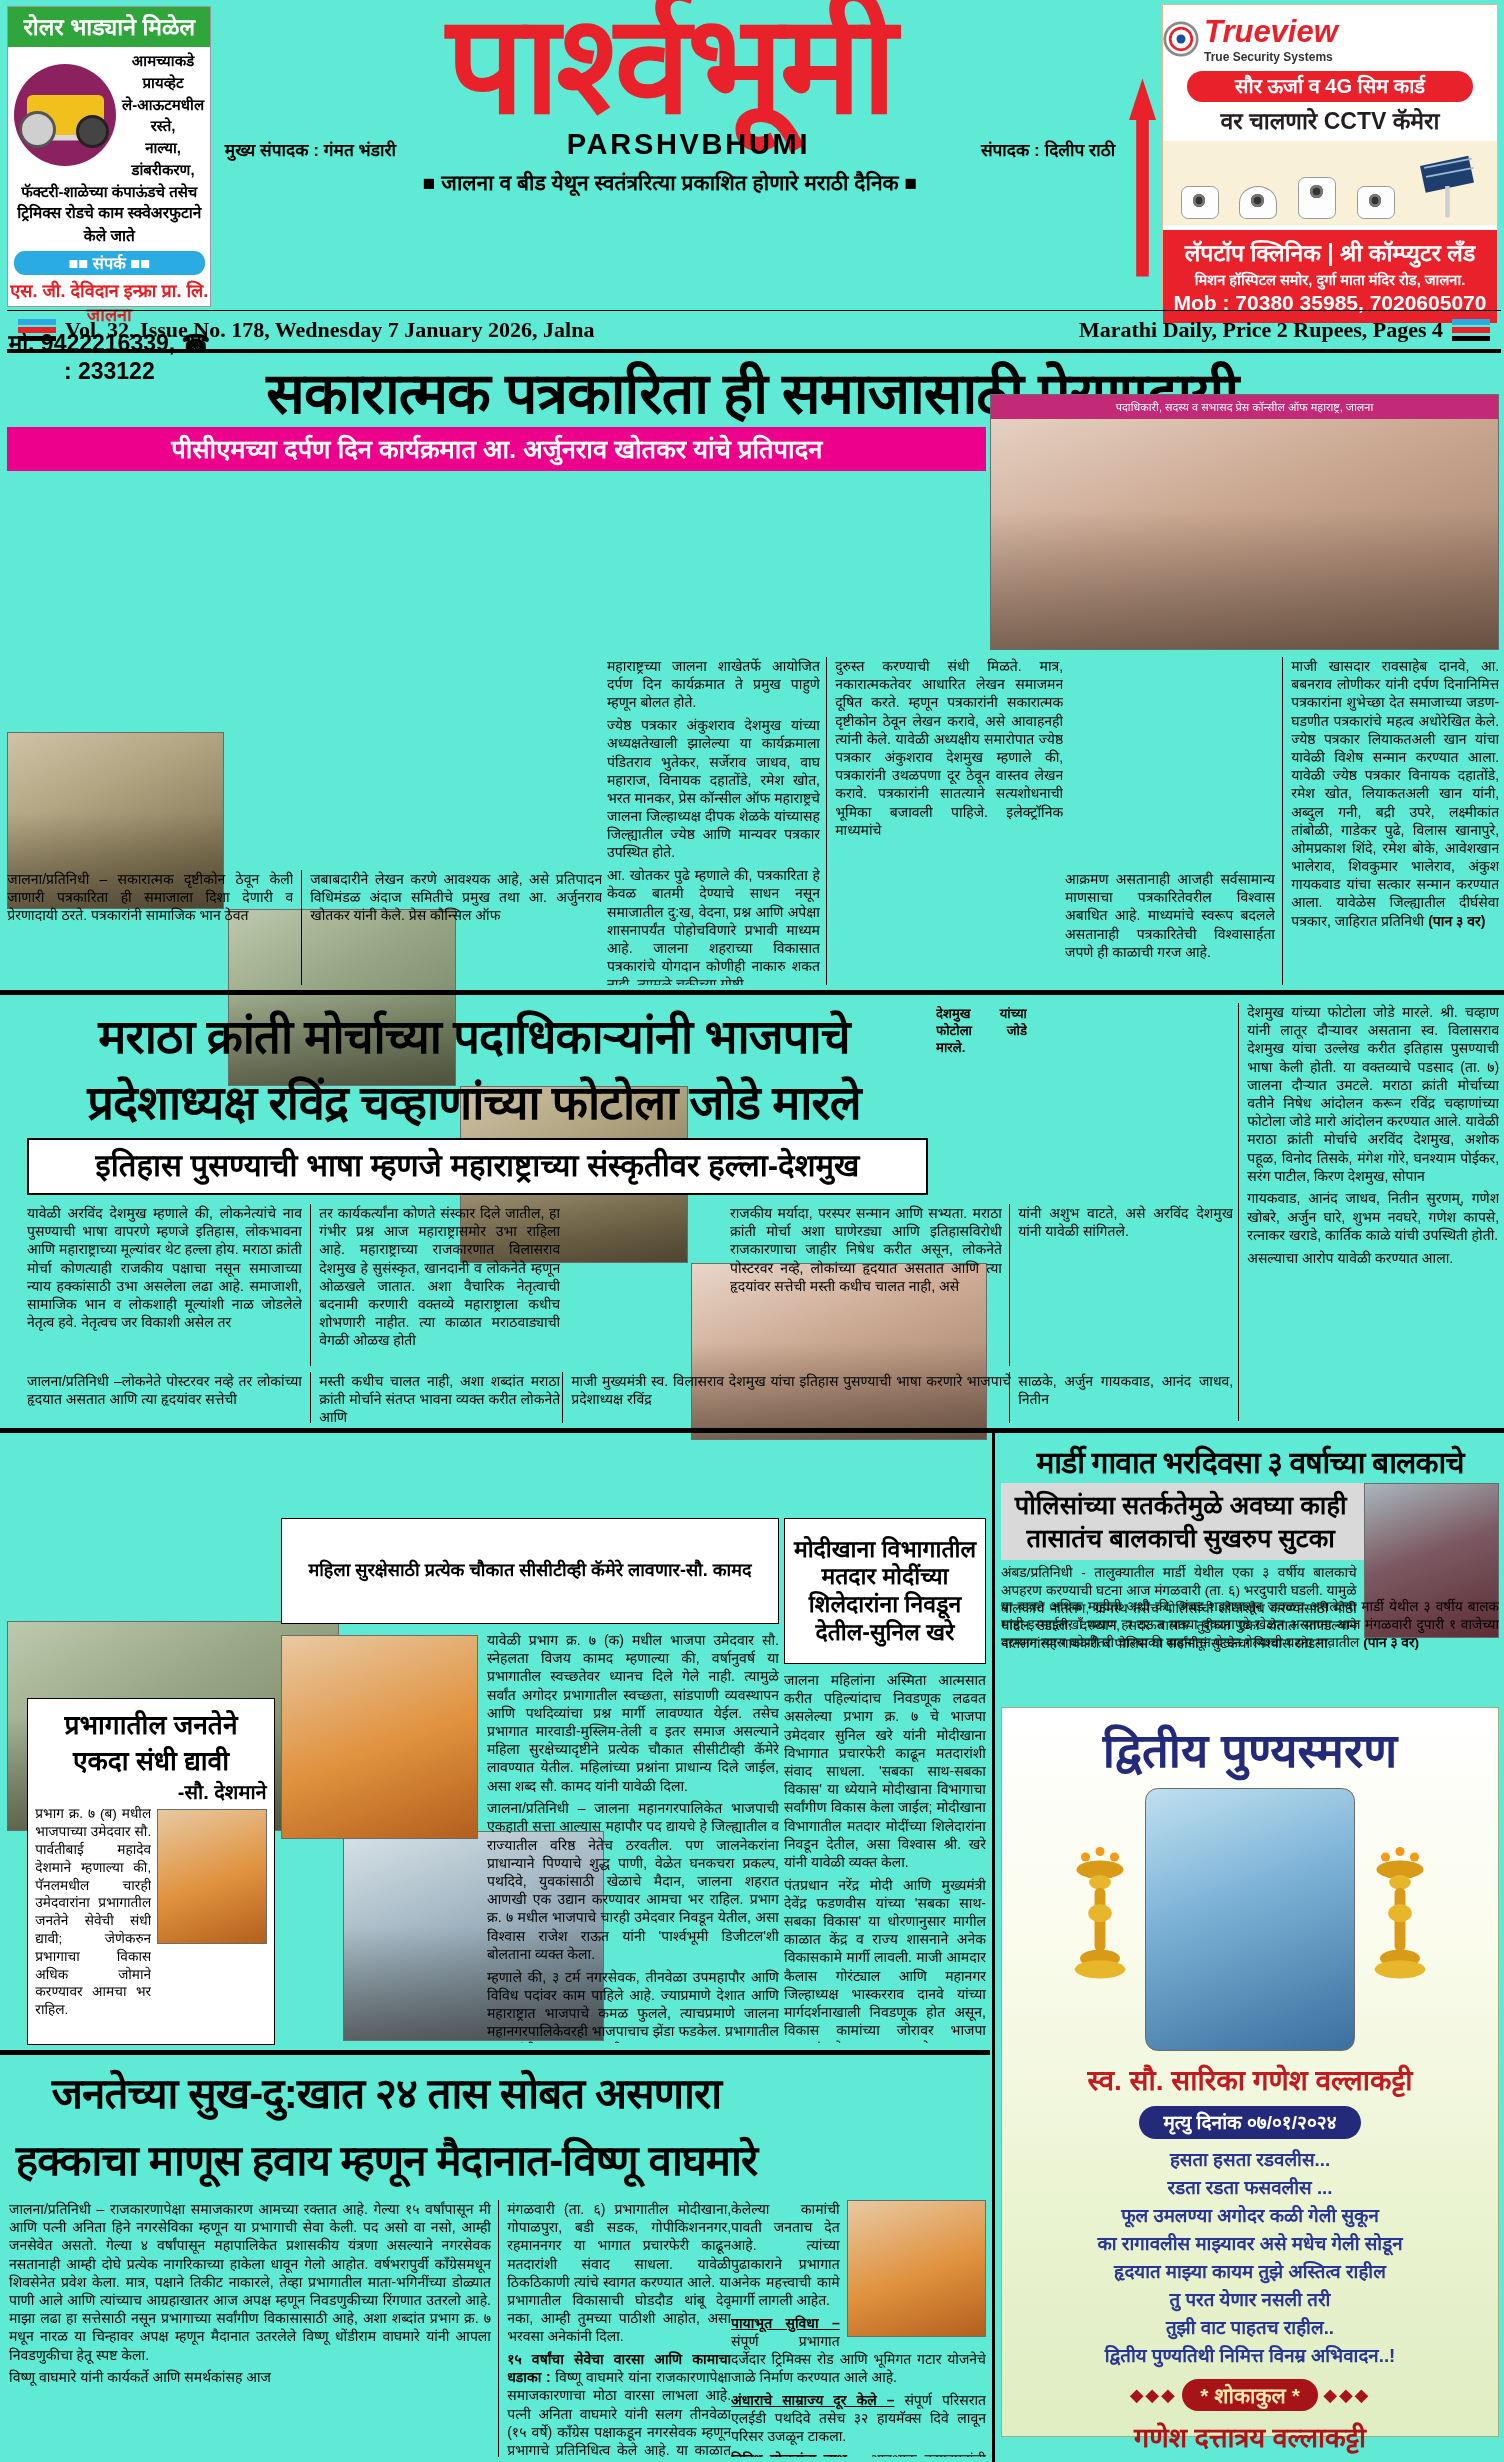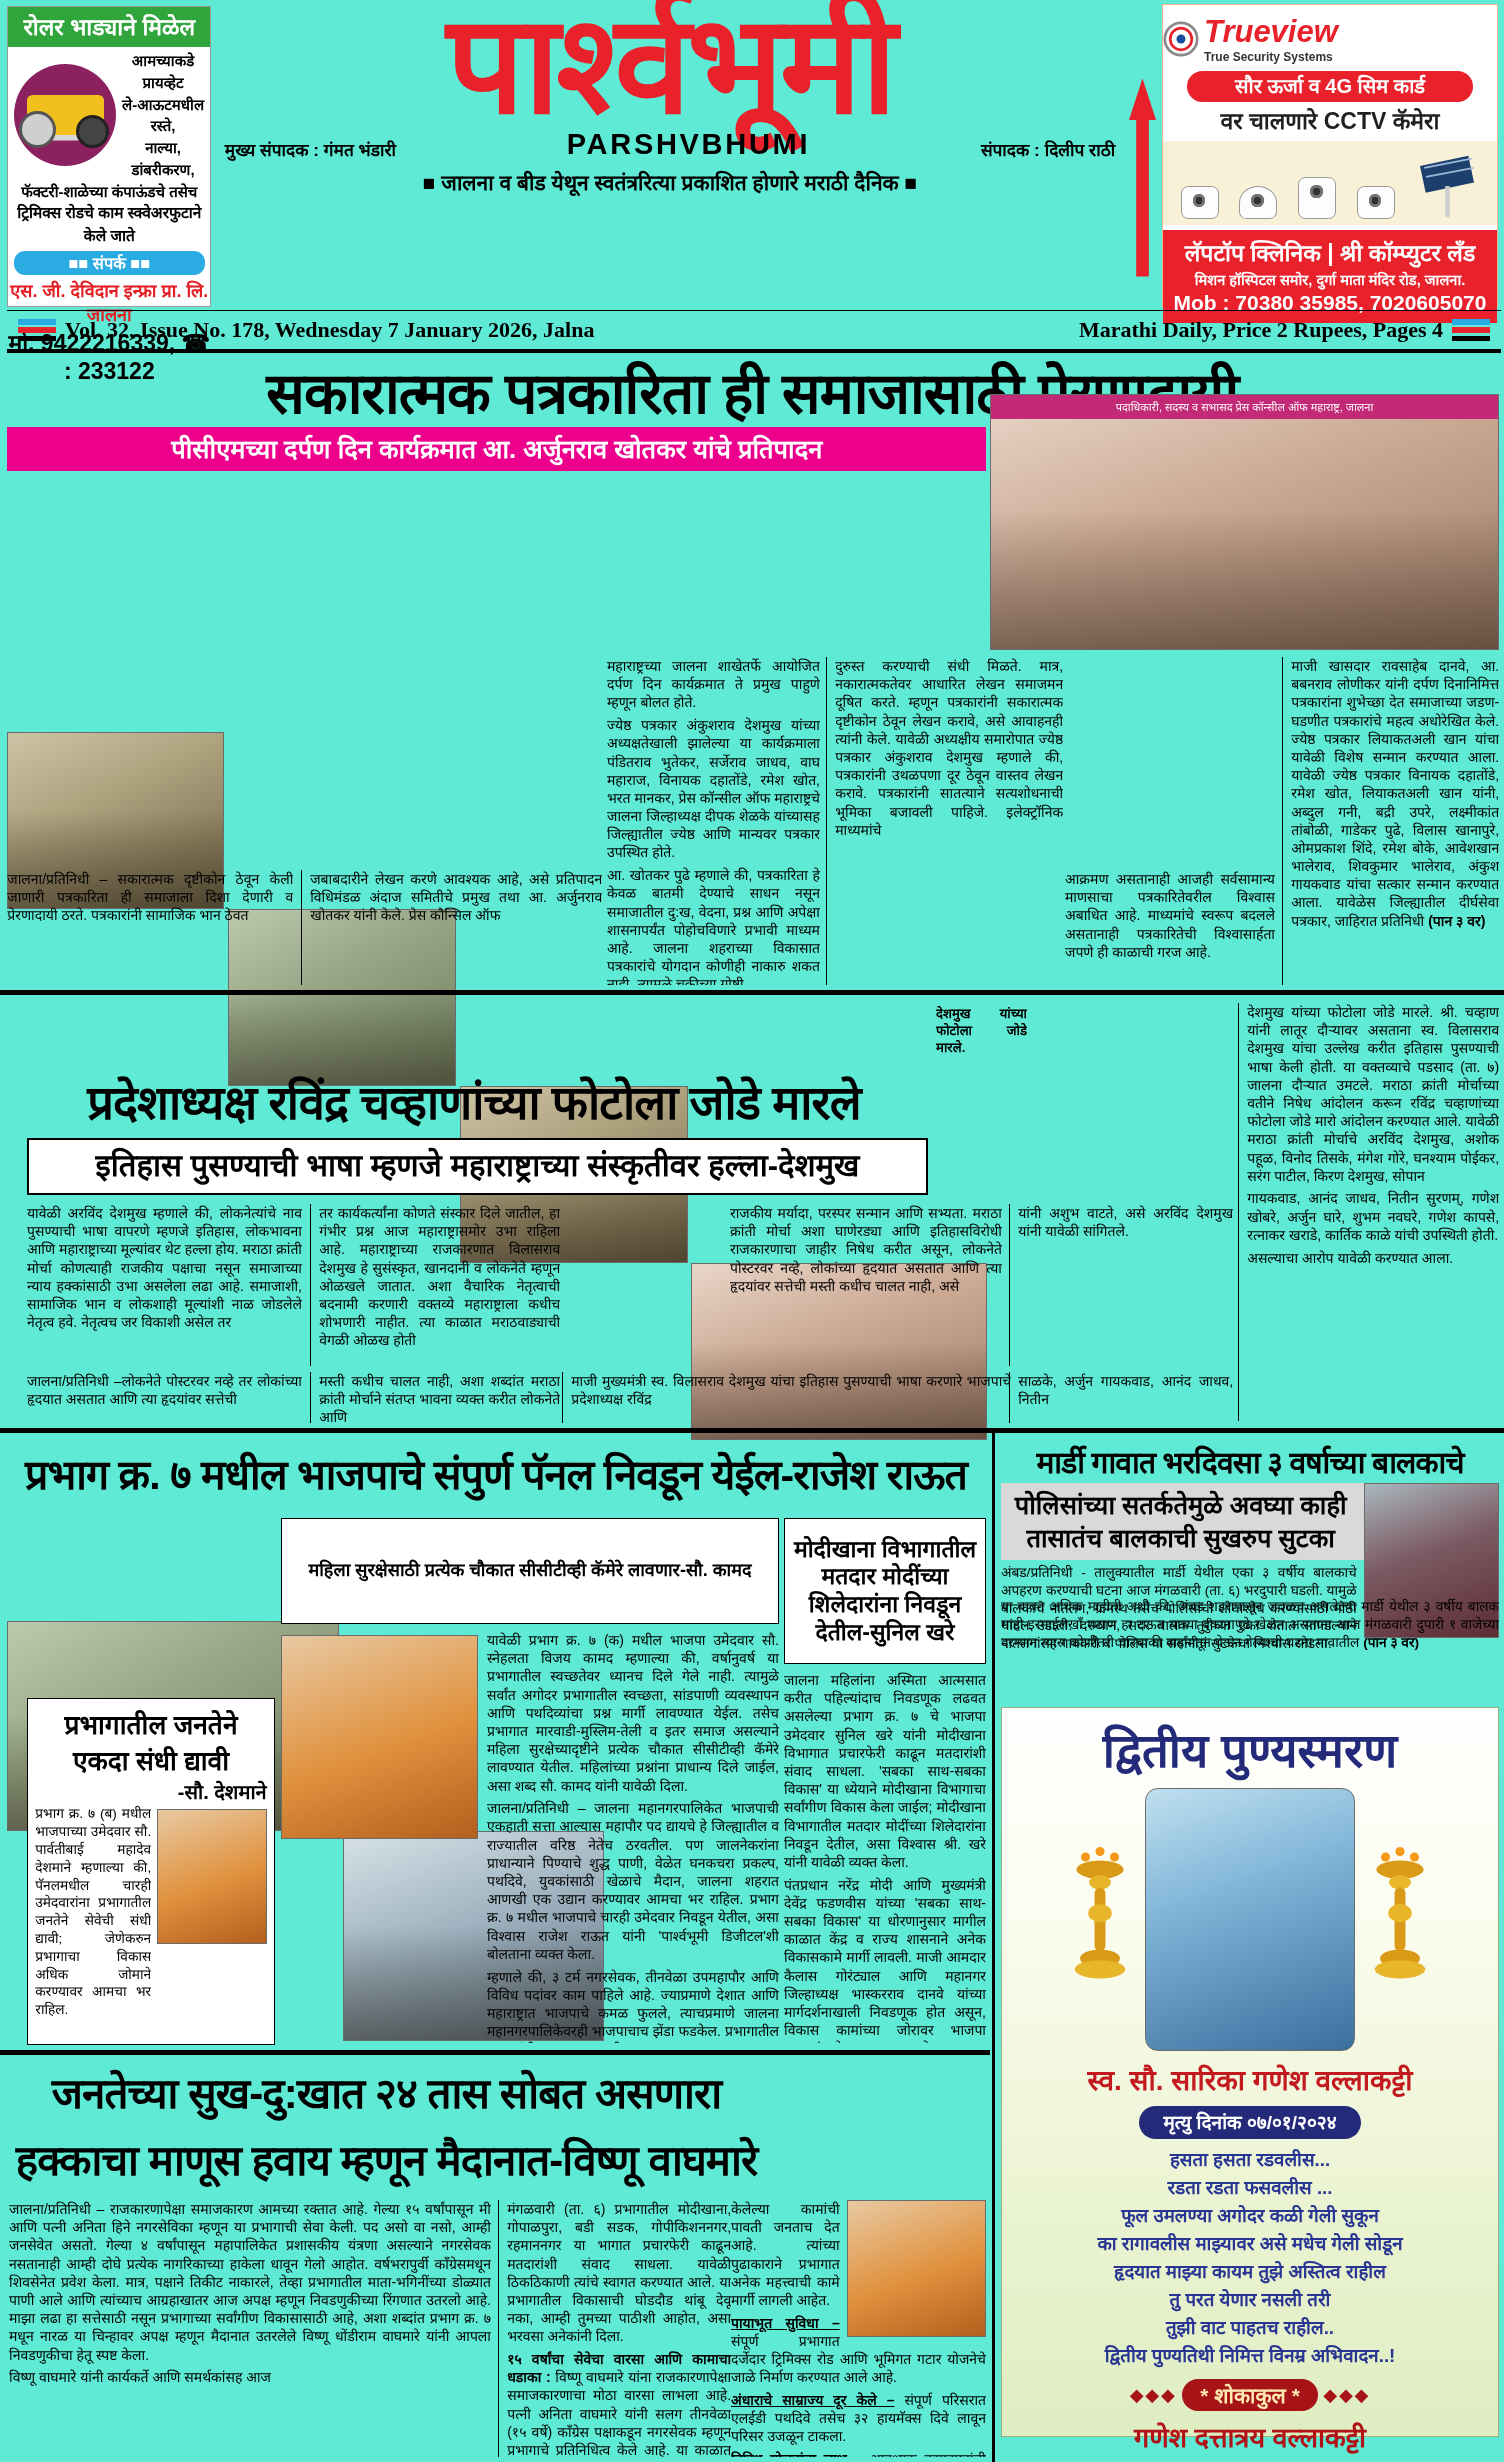--- a/index.html
+++ b/index.html
@@ -233,20 +233,21 @@
 
   <div class="abs tcol" style="left:7.3px;top:870px;width:286px;height:115px;">
     <p>जालना/प्रतिनिधी – सकारात्मक दृष्टीकोन ठेवून केली जाणारी पत्रकारिता ही समाजाला दिशा देणारी व प्रेरणादायी ठरते. पत्रकारांनी सामाजिक भान ठेवत</p>
   </div>
   <div class="abs tcol vr" style="left:301px;top:870px;width:292px;height:115px;">
     <p>जबाबदारीने लेखन करणे आवश्यक आहे, असे प्रतिपादन विधिमंडळ अंदाज समितीचे प्रमुख तथा आ. अर्जुनराव खोतकर यांनी केले. प्रेस कौन्सिल ऑफ</p>
   </div>
 
   <div class="abs rule" style="left:0;top:990px;width:1505px;height:4.6px;"></div>
 
+  <div class="abs headline-main" style="left:18px;top:1003px;width:912px;font-size:47px;">मराठा क्रांती मोर्चाच्या पदाधिकाऱ्यांनी भाजपाचे</div>
   <div class="abs headline-main" style="left:18px;top:1069px;width:912px;font-size:47px;">प्रदेशाध्यक्ष रविंद्र चव्हाणांच्या फोटोला जोडे मारले</div>
 
   <div class="abs tcol" style="left:936px;top:1005px;width:91px;height:124px;font-size:13.2px;font-weight:bold;">देशमुख यांच्या फोटोला जोडे मारले.</div>
 
   <div class="abs tcol vr" style="left:1238px;top:1003px;width:252px;height:418px;">
     <p>देशमुख यांच्या फोटोला जोडे मारले. श्री. चव्हाण यांनी लातूर दौऱ्यावर असताना स्व. विलासराव देशमुख यांचा उल्लेख करीत इतिहास पुसण्याची भाषा केली होती. या वक्तव्याचे पडसाद (ता. ७) जालना दौऱ्यात उमटले. मराठा क्रांती मोर्चाच्या वतीने निषेध आंदोलन करून रविंद्र चव्हाणांच्या फोटोला जोडे मारो आंदोलन करण्यात आले. यावेळी मराठा क्रांती मोर्चाचे अरविंद देशमुख, अशोक पहूळ, विनोद तिसके, मंगेश गोरे, घनश्याम पोईकर, सरंग पाटील, किरण देशमुख, सोपान</p>
     <p>गायकवाड, आनंद जाधव, नितीन सुरणम्, गणेश खोबरे, अर्जुन घारे, शुभम नवघरे, गणेश कापसे, रत्नाकर खराडे, कार्तिक काळे यांची उपस्थिती होती.</p>
     <p>असल्याचा आरोप यावेळी करण्यात आला.</p>
   </div>
 
@@ -275,21 +276,20 @@
   <div class="abs tcol vr" style="left:562px;top:1372px;width:440px;height:51px;">
     <p>माजी मुख्यमंत्री स्व. विलासराव देशमुख यांचा इतिहास पुसण्याची भाषा करणारे भाजपाचे प्रदेशाध्यक्ष रविंद्र</p>
   </div>
   <div class="abs tcol vr" style="left:1009px;top:1372px;width:215px;height:51px;">
     <p>साळके, अर्जुन गायकवाड, आनंद जाधव, नितीन</p>
   </div>
 
   <div class="abs rule" style="left:0;top:1428px;width:1505px;height:4.6px;"></div>
   <div class="abs rule" style="left:992px;top:1433px;width:2.7px;height:1030px;"></div>
 
-  <div class="abs headline-main" style="left:9px;top:1445px;width:974px;font-size:41px;">प्रभाग क्र. ७ मधील भाजपाचे संपुर्ण पॅनल निवडून येईल-राजेश राऊत</div>
 
   <div class="abs box2" style="left:27px;top:1698px;width:248px;height:347px;padding:7.3px;box-sizing:border-box;">
     <div style="font-weight:900;font-size:26.4px;text-align:center;">प्रभागातील जनतेने</div>
     <div style="font-weight:900;font-size:26.4px;text-align:center;">एकदा संधी द्यावी</div>
     <div style="font-weight:900;font-size:20px;text-align:right;">-सौ. देशमाने</div>
     <div class="ph ph-f" style="float:right;width:108px;height:133px;margin:3.6px 0 3.6px 5.5px;"></div>
     <div class="tcol" style="font-size:13.7px;">प्रभाग क्र. ७ (ब) मधील भाजपाच्या उमेदवार सौ. पार्वतीबाई महादेव देशमाने म्हणाल्या की, पॅनलमधील चारही उमेदवारांना प्रभागातील जनतेने सेवेची संधी द्यावी; जेणेकरुन प्रभागाचा विकास अधिक जोमाने करण्यावर आमचा भर राहिल.</div>
   </div>
 
   <div class="abs box2" style="left:281px;top:1518px;width:498px;height:106px;display:flex;align-items:center;justify-content:center;padding:3.6px;box-sizing:border-box;">

